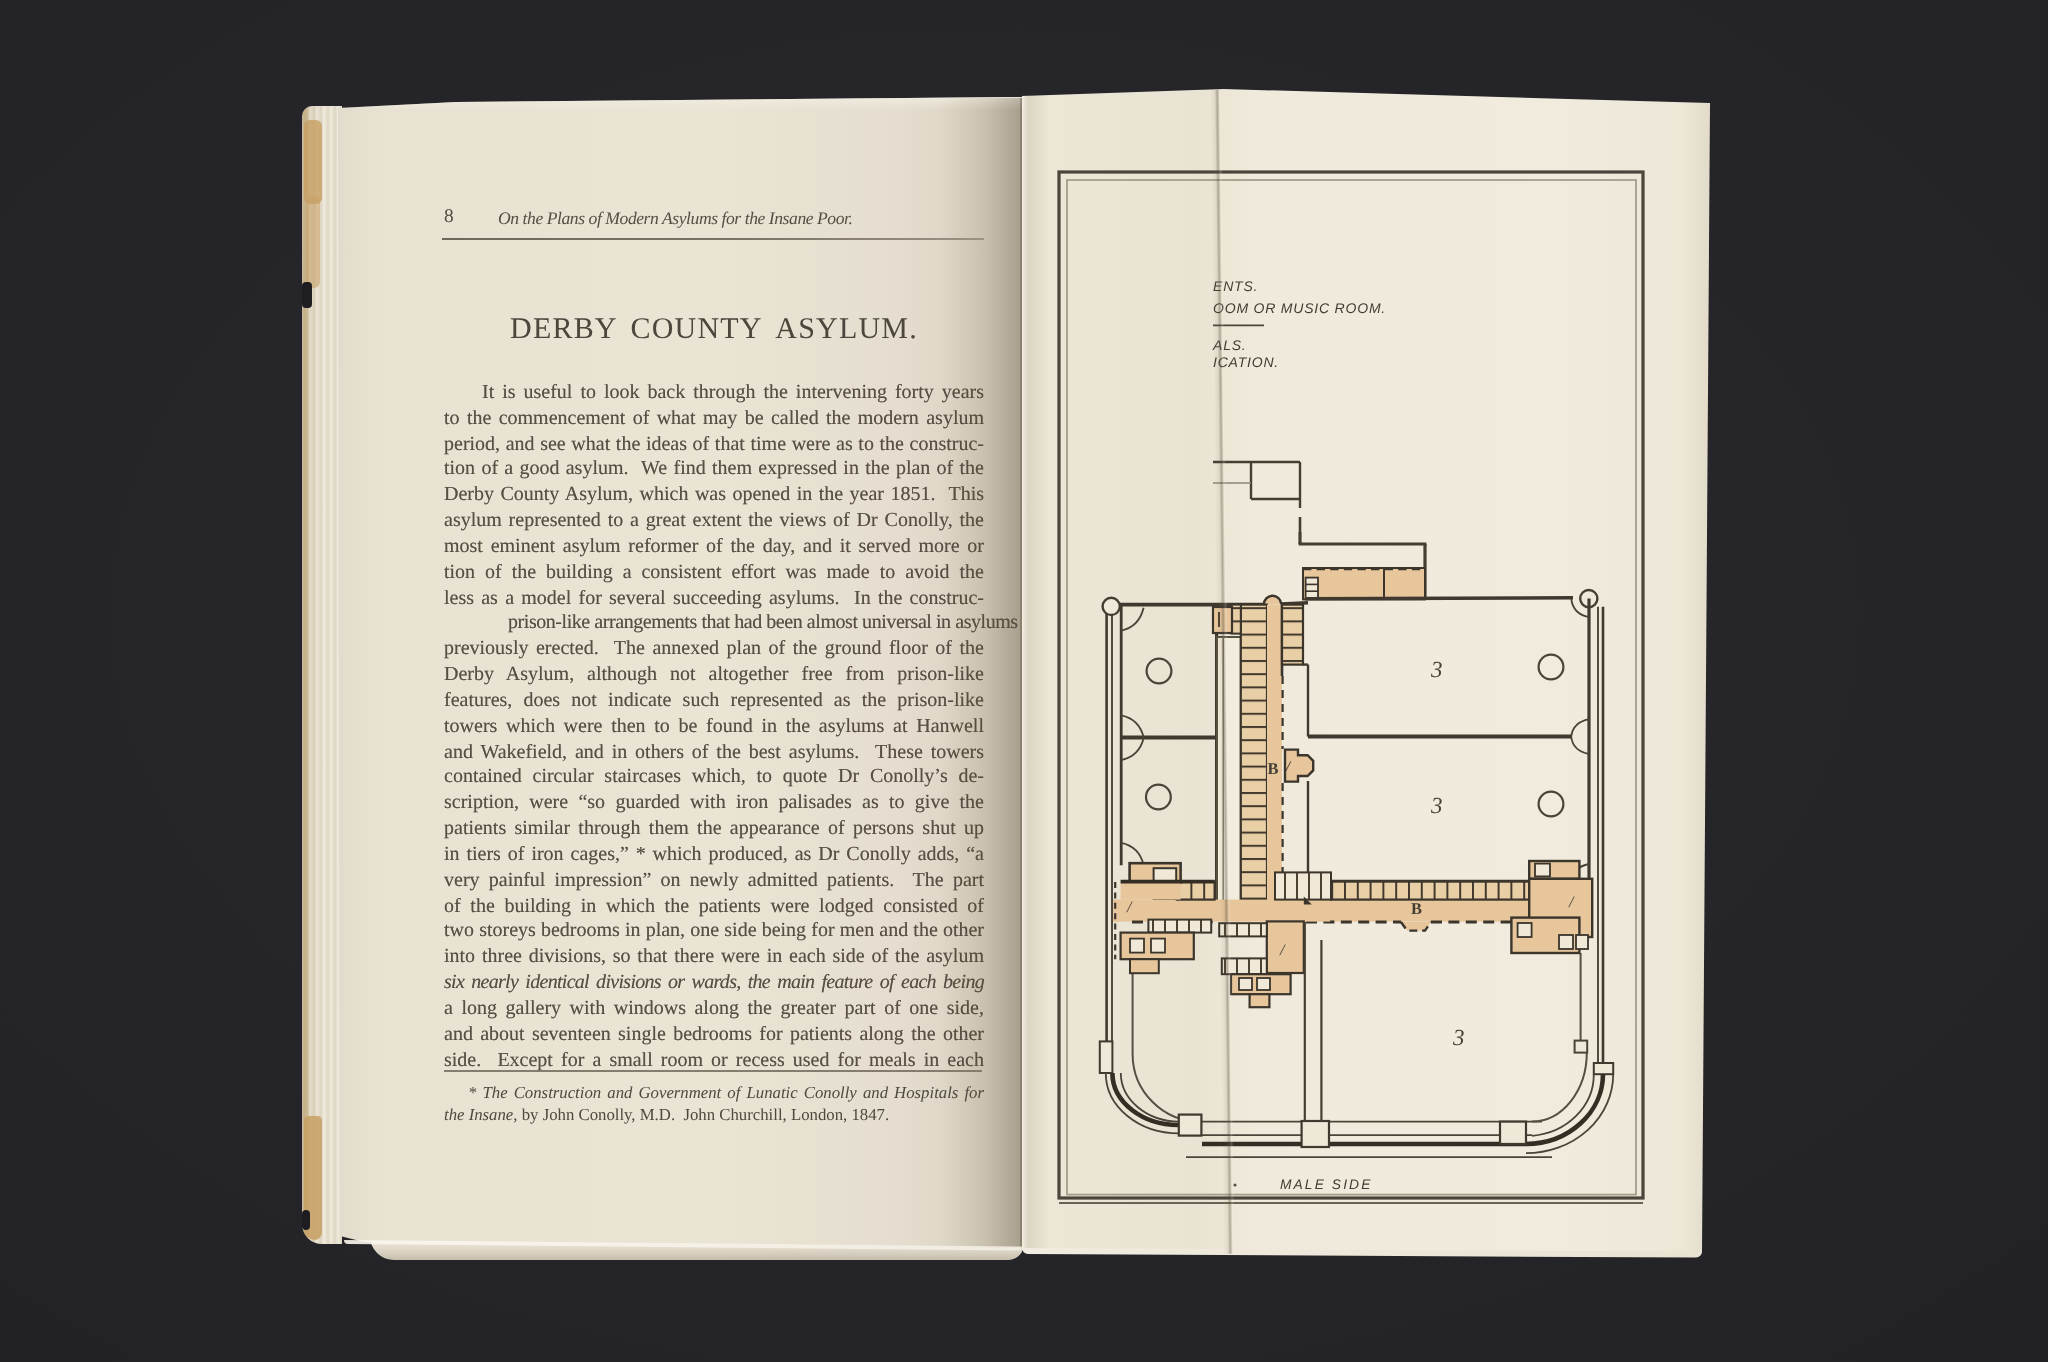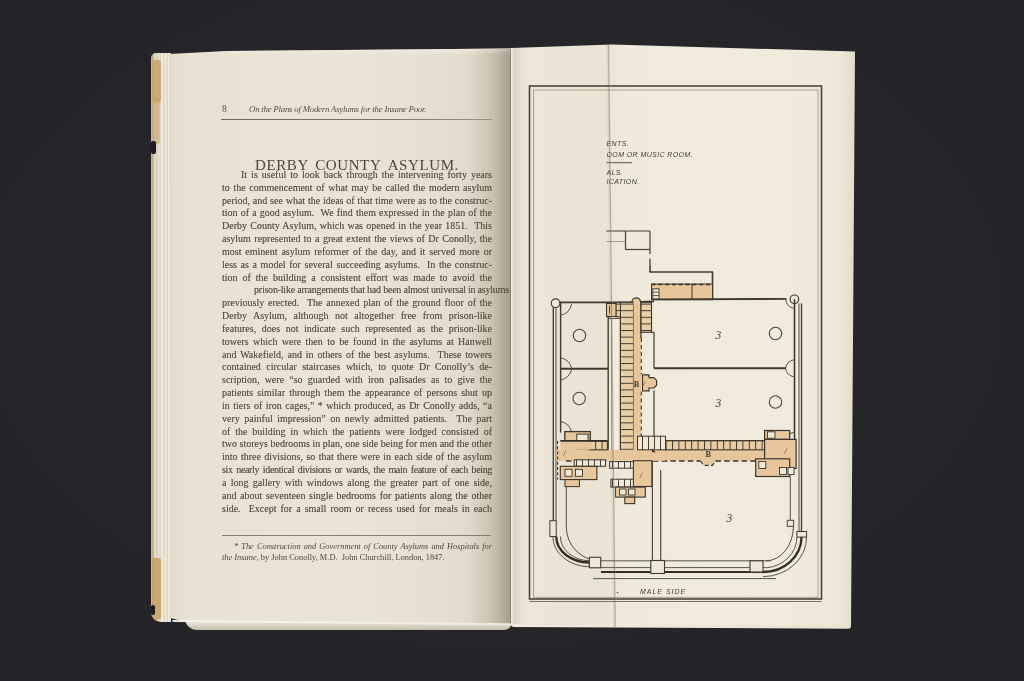--- a/index.html
+++ b/index.html
@@ -79,53 +79,53 @@
   <div id="bedge-l"></div>
   <div id="bedge-r"></div>
 
   <div id="running">
       <span class="num">8</span>
       <span class="tit">On the Plans of Modern Asylums for the Insane Poor.</span>
     </div>
   <div id="hrule"></div>
   <div id="heading">DERBY&nbsp;COUNTY&nbsp;ASYLUM.</div>
 
-  <div class="hline" style="top:169px;">
+  <div class="hline" style="top:191px;">
     <div class="bodyline" style="text-indent:19px;">It is useful to look back through the intervening forty years</div>
     <div class="bodyline">to the commencement of what may be called the modern asylum</div>
     <div class="bodyline">period, and see what the ideas of that time were as to the construc-</div>
     <div class="bodyline">tion of a good asylum. &nbsp;We find them expressed in the plan of the</div>
     <div class="bodyline">Derby County Asylum, which was opened in the year 1851. &nbsp;This</div>
     <div class="bodyline">asylum represented to a great extent the views of Dr Conolly, the</div>
     <div class="bodyline">most eminent asylum reformer of the day, and it served more or</div>
+    <div class="bodyline">tion of the building a consistent effort was made to avoid the</div>
     <div class="bodyline">less as a model for several succeeding asylums. &nbsp;In the construc-</div>
-    <div class="bodyline">tion of the building a consistent effort was made to avoid the</div>
     <div class="bodyline" style="letter-spacing:-0.22px;margin-left:32px;">prison-like arrangements that had been almost universal in asylums</div>
     <div class="bodyline">previously erected. &nbsp;The annexed plan of the ground floor of the</div>
     <div class="bodyline">Derby Asylum, although not altogether free from prison-like</div>
     <div class="bodyline">features, does not indicate such represented as the prison-like</div>
     <div class="bodyline">towers which were then to be found in the asylums at Hanwell</div>
     <div class="bodyline">and Wakefield, and in others of the best asylums. &nbsp;These towers</div>
     <div class="bodyline">contained circular staircases which, to quote Dr Conolly’s de-</div>
     <div class="bodyline">scription, were “so guarded with iron palisades as to give the</div>
     <div class="bodyline">patients similar through them the appearance of persons shut up</div>
     <div class="bodyline">in tiers of iron cages,” * which produced, as Dr Conolly adds, “a</div>
     <div class="bodyline">very painful impression” on newly admitted patients. &nbsp;The part</div>
     <div class="bodyline">of the building in which the patients were lodged consisted of</div>
     <div class="bodyline">two storeys bedrooms in plan, one side being for men and the other</div>
     <div class="bodyline">into three divisions, so that there were in each side of the asylum</div>
-    <div class="bodyline" style="letter-spacing:-0.35px;">six nearly identical divisions or wards, the main feature of each being</div>
+    <div class="bodyline" style="letter-spacing:-0.35px;font-style:italic;">six nearly identical divisions or wards, the main feature of each being</div>
     <div class="bodyline">a long gallery with windows along the greater part of one side,</div>
     <div class="bodyline">and about seventeen single bedrooms for patients along the other</div>
     <div class="bodyline">side. &nbsp;Except for a small room or recess used for meals in each</div>
   </div>
 
   <div id="fnrule"></div>
   <div class="hline" style="top:541px;">
-    <div class="fnline" style="text-indent:12px;text-align:justify;text-align-last:justify;"><i>* The Construction and Government of County Asylums and Hospitals for</i></div>
+    <div class="fnline" style="text-indent:12px;text-align:justify;text-align-last:justify;"><i>* The Construction and Government of Lunatic Conolly and Hospitals for</i></div>
     <div class="fnline"><i>the Insane,</i> by John Conolly, M.D. &nbsp;John Churchill, London, 1847.</div>
   </div>
 
   <svg id="plan" class="abs" style="left:0;top:0;" width="1024" height="681" viewBox="0 0 1024 681">
     <defs>
       <pattern id="lv" width="14.5" height="6.6" patternUnits="userSpaceOnUse">
         <rect width="14.5" height="6.6" fill="#e9cfa6"></rect>
         <line x1="0" y1="0.5" x2="14.5" y2="0.5" stroke="#42392d" stroke-width="1"></line>
       </pattern>
       <pattern id="lh" width="6.4" height="10" patternUnits="userSpaceOnUse">

